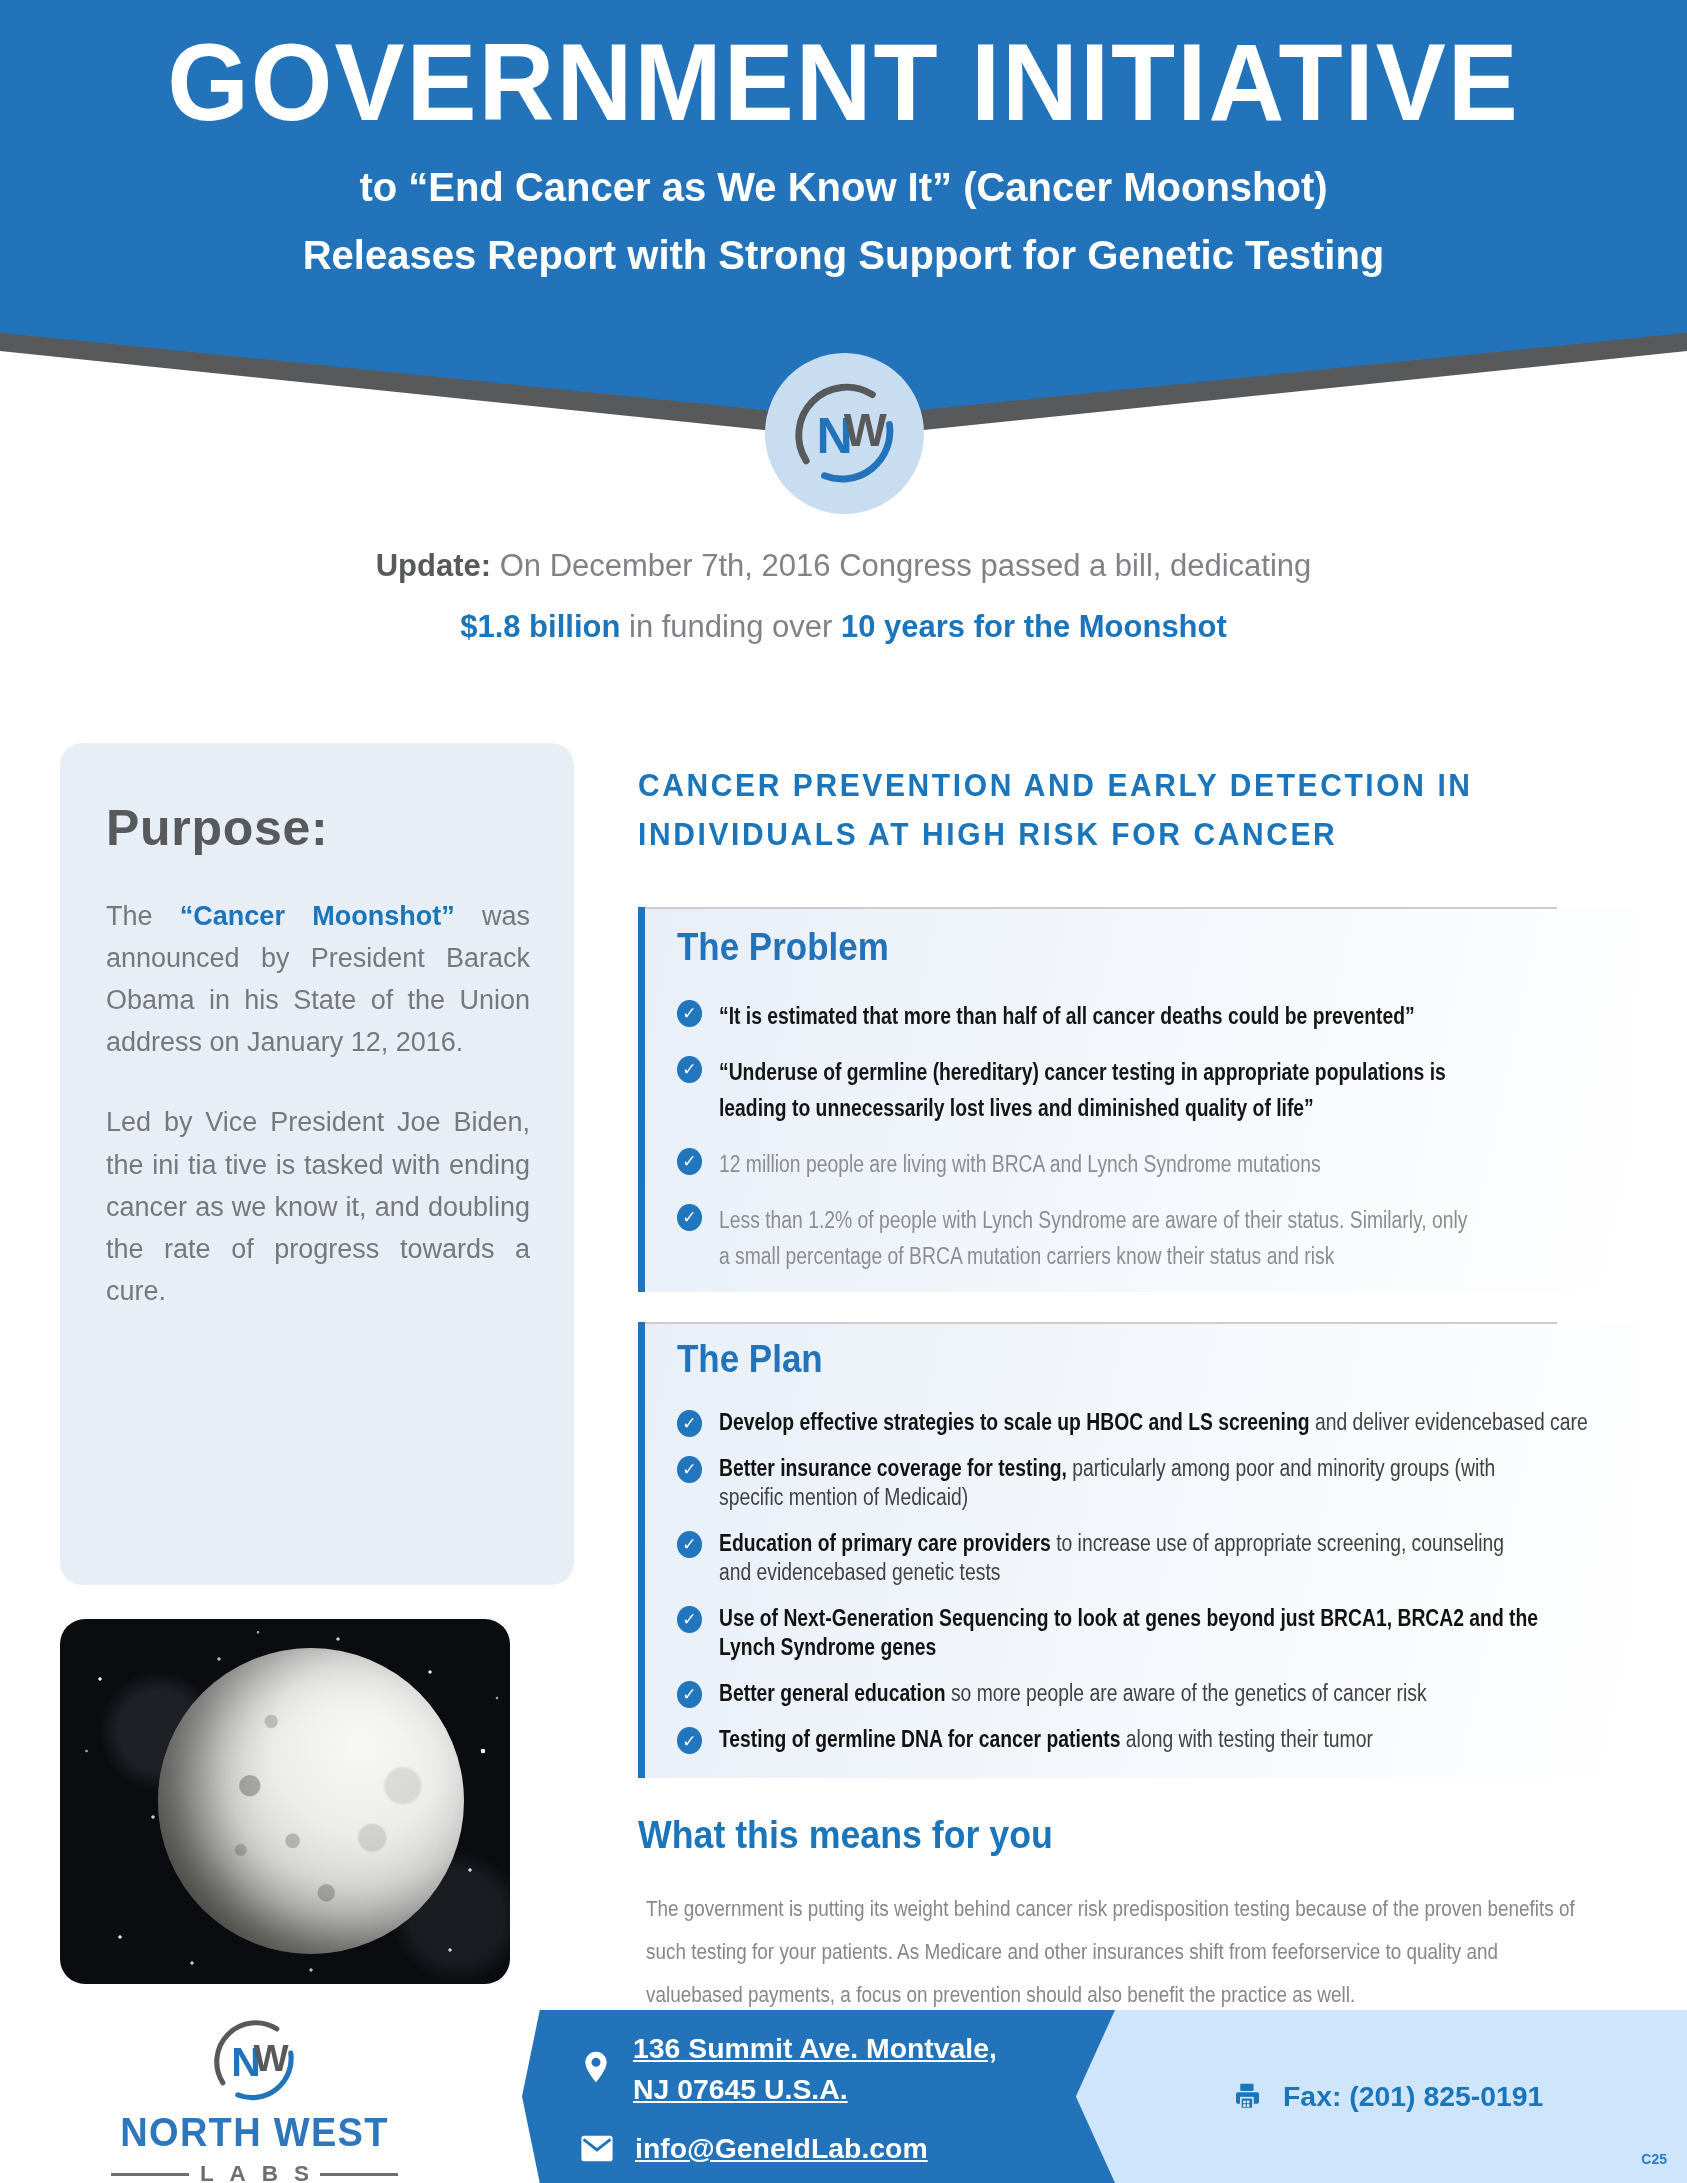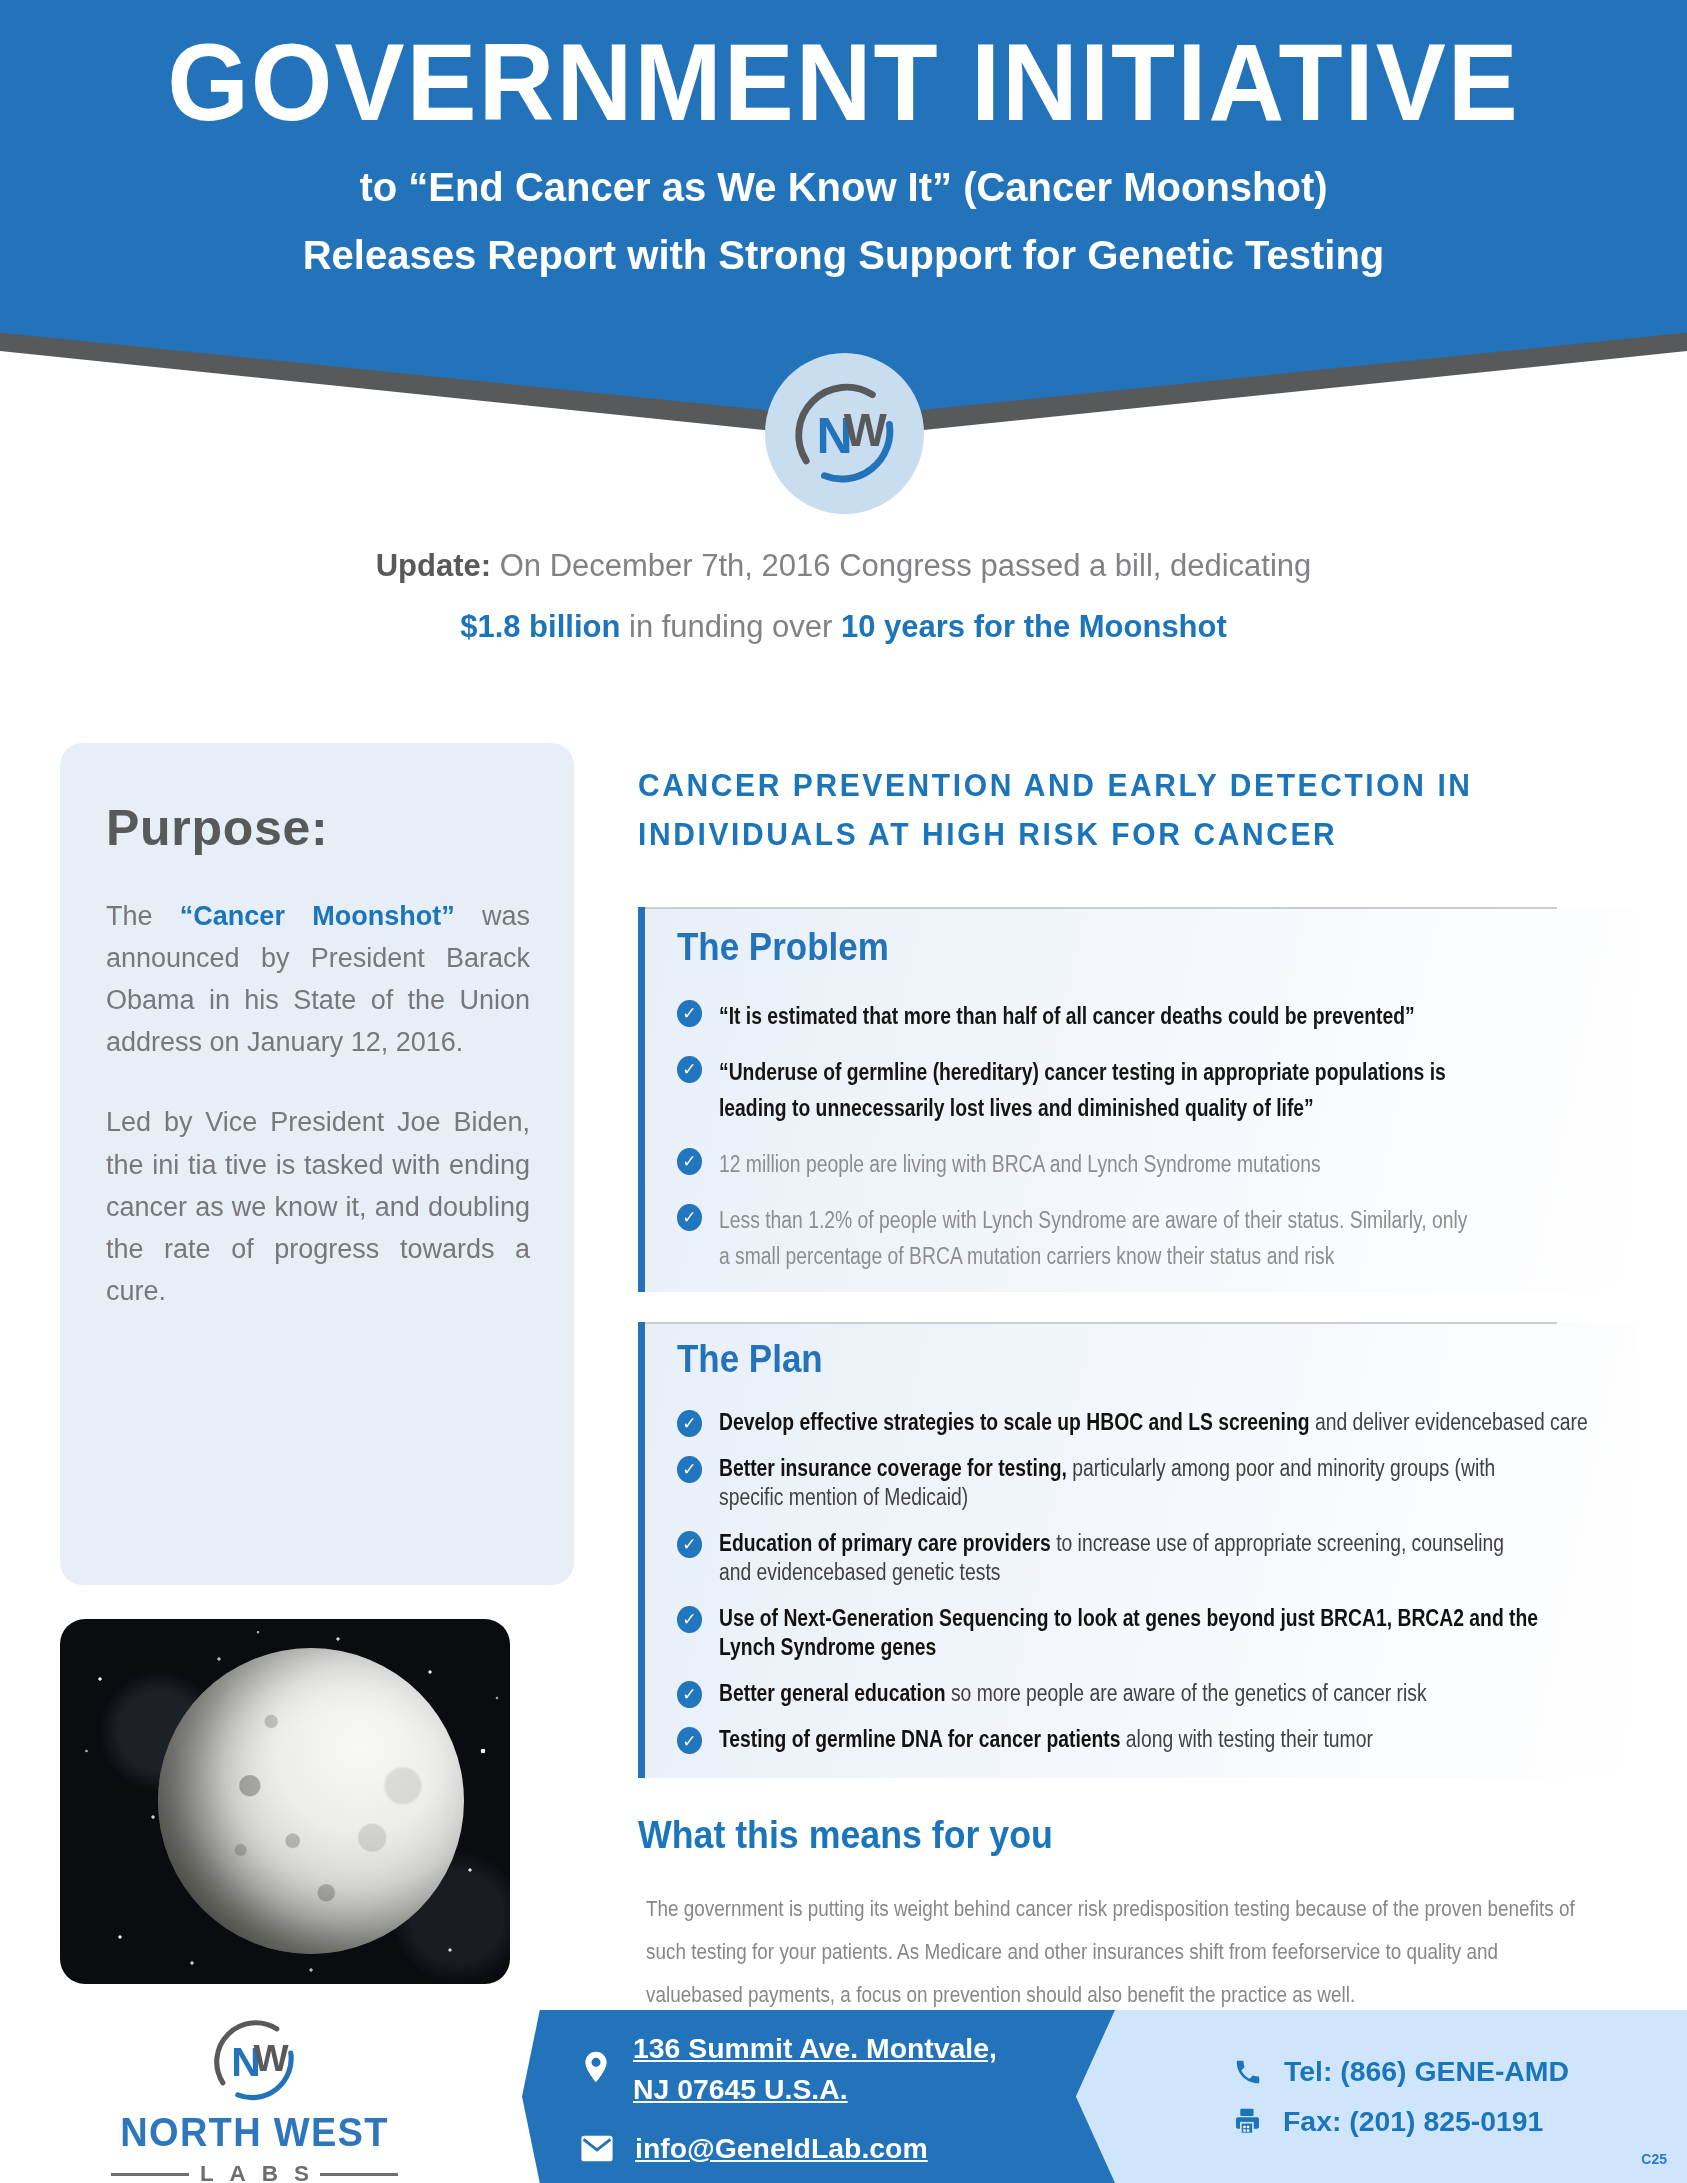--- a/index.html
+++ b/index.html
@@ -282,28 +282,20 @@
       <div class="labs-row">
         <span class="labs-line"></span>
         <span class="labs">LABS</span>
         <span class="labs-line"></span>
       </div>
     </div>
 
     <div class="f-light">
       <div class="f-row">
         <span class="icon-cell">
-          <svg width="30" height="30" viewBox="0 0 24 24">
-              <path fill="#1B75BB" d="M6.62 10.79c1.44 2.83 3.76 5.14 6.59 6.59l2.2-2.2c.27-.27.67-.36 1.02-.24 1.12.37 2.33.57 3.57.57.55 0 1 .45 1 1V20c0 .55-.45 1-1 1-9.39 0-17-7.61-17-17 0-.55.45-1 1-1h3.5c.55 0 1 .45 1 1 0 1.25.2 2.45.57 3.57.11.35.03.74-.25 1.02l-2.2 2.2z"></path>
-            </svg>
-        </span>
-        <span>Tel: (866) GENE-AMD</span>
-      </div>
-      <div class="f-row">
-        <span class="icon-cell">
           <svg width="29" height="29" viewBox="0 0 24 24">
             <rect x="6" y="1.5" width="11" height="6" rx="1" fill="#1B75BB"></rect>
             <rect x="2.5" y="8.5" width="19" height="9.5" rx="1.5" fill="#1B75BB"></rect>
             <rect x="6.5" y="13" width="10" height="9" fill="#1B75BB" stroke="#CEE5FB" stroke-width="1.4"></rect>
             <rect x="8.5" y="15.5" width="2" height="2" fill="#ffffff"></rect>
               <rect x="11.5" y="15.5" width="2" height="2" fill="#ffffff"></rect>
               <rect x="14.5" y="15.5" width="0" height="2" fill="#ffffff"></rect>
             <rect x="8.5" y="18.5" width="2" height="2" fill="#ffffff"></rect>
               <rect x="11.5" y="18.5" width="2" height="2" fill="#ffffff"></rect>
           </svg>

